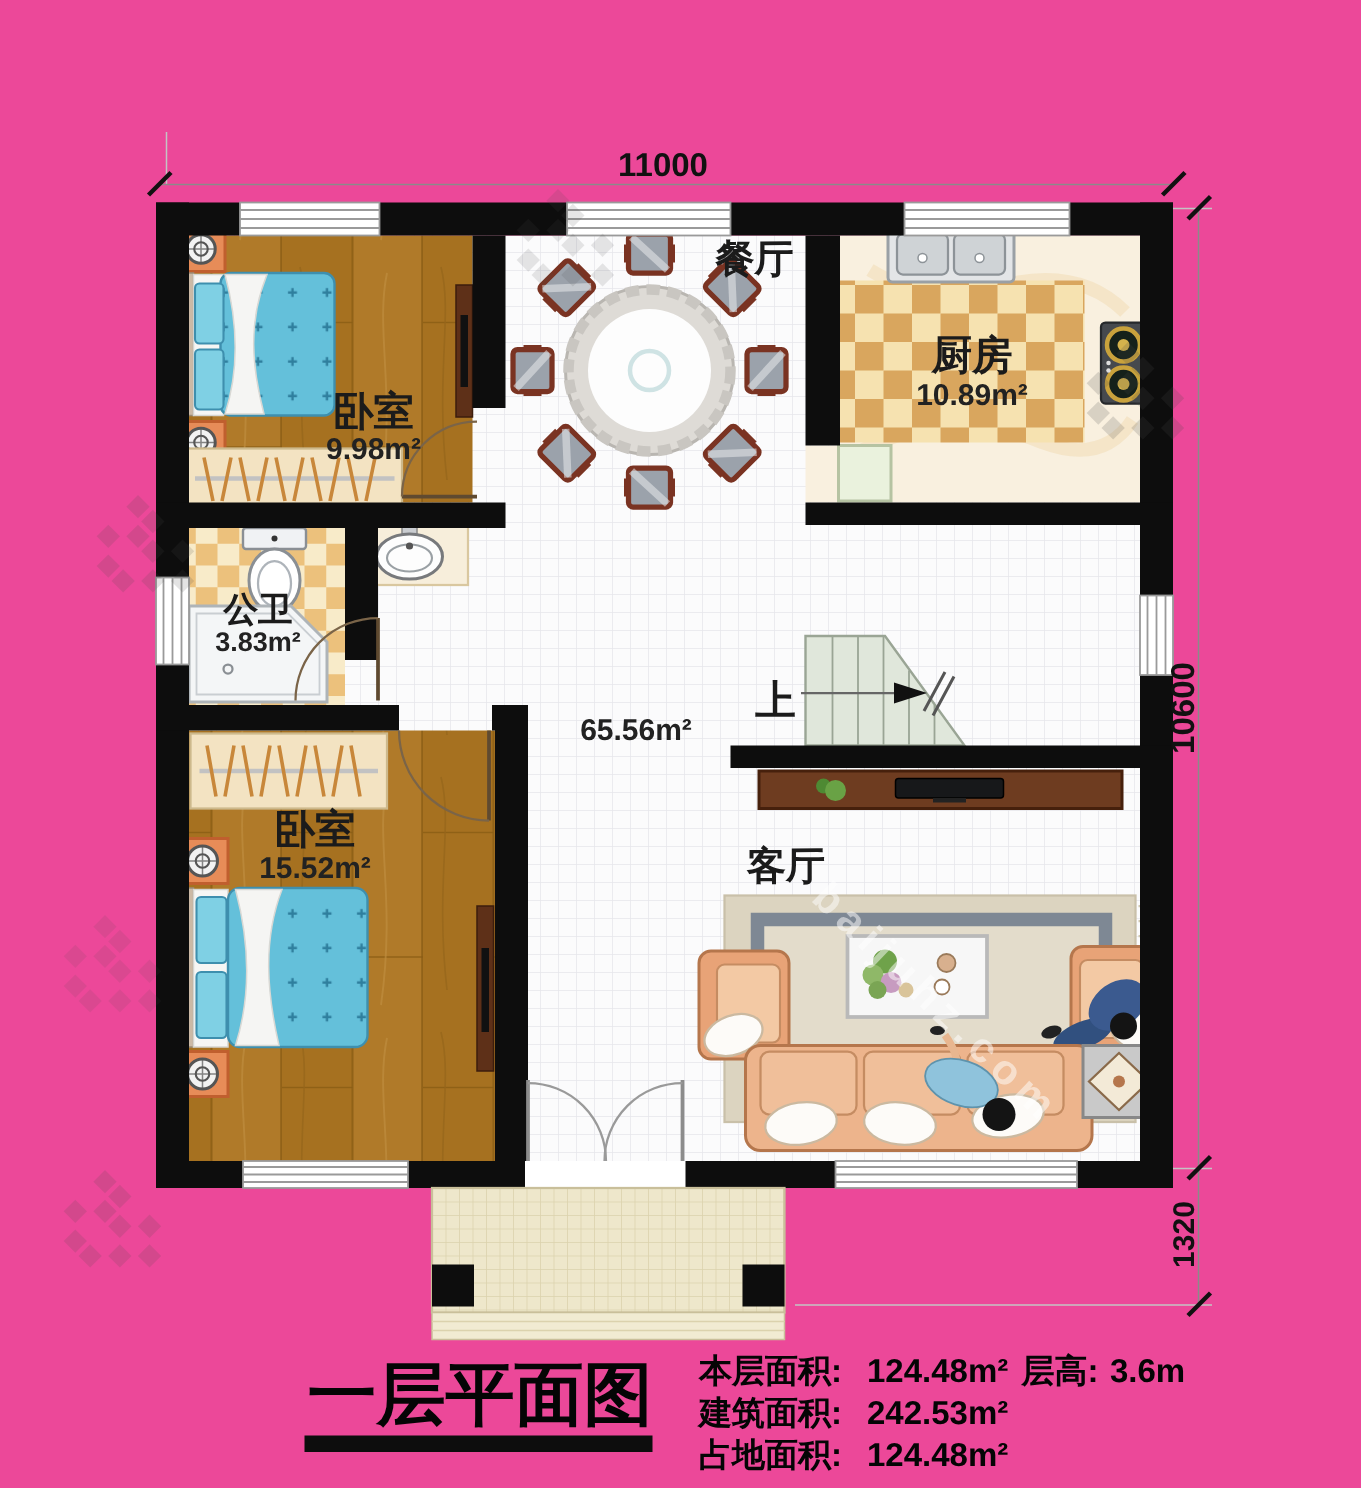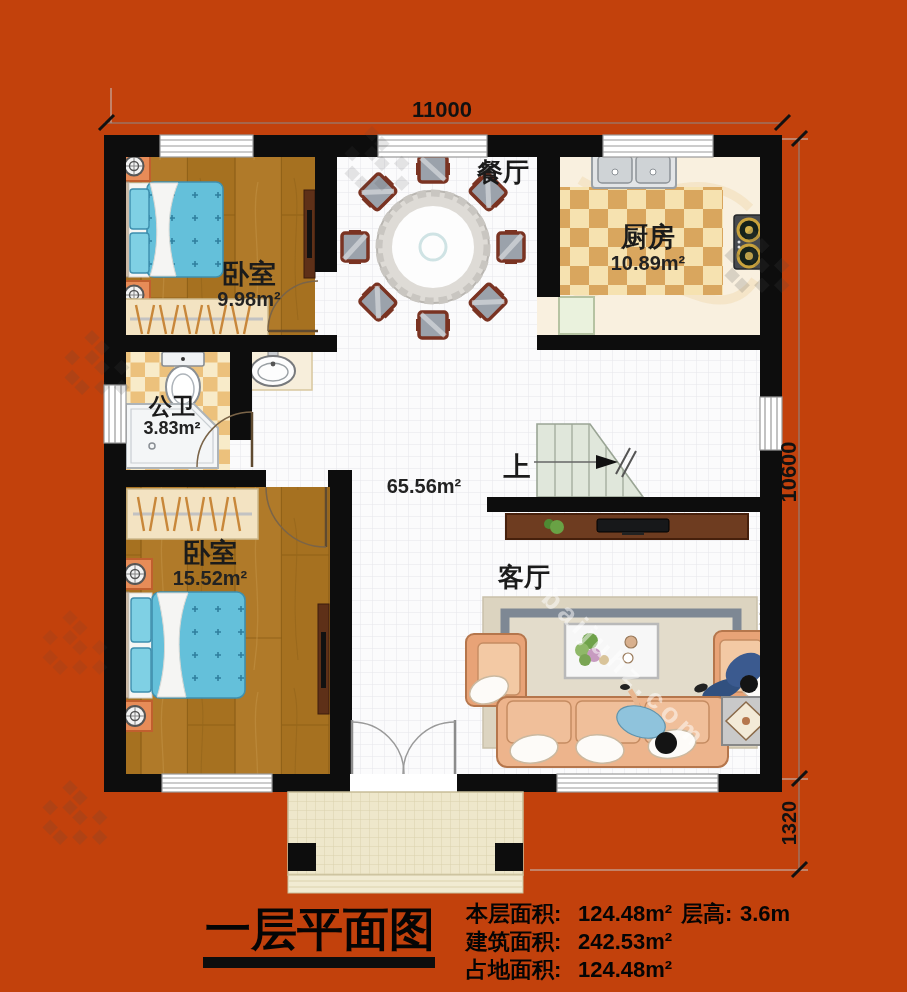--- a/index.html
+++ b/index.html
@@ -1,16 +1,16 @@
 <!DOCTYPE html>
 <html><head>
 <meta charset="utf-8">
 <style>
   html,body{margin:0;padding:0;background:#ffffff;}
-  .canvas{position:relative;width:907px;height:992px;background:#c2410c;overflow:hidden;
+  .canvas{position:relative;width:907px;height:992px;background:#ec4899;overflow:hidden;
           font-family:"Liberation Sans","DejaVu Sans",sans-serif;}
   svg text{font-family:"Liberation Sans","DejaVu Sans",sans-serif;}
   .room-lbl{font-weight:bold;fill:#1b1b1b;}
   .area-lbl{font-weight:bold;fill:#222222;}
   .dim-lbl{font-weight:bold;fill:#111111;}
   .stat-lbl{font-weight:bold;fill:#050505;}
   .wm-text{font-weight:bold;fill:#ffffff;opacity:0.5;letter-spacing:5px;}
 </style>
 </head>
 <body>

